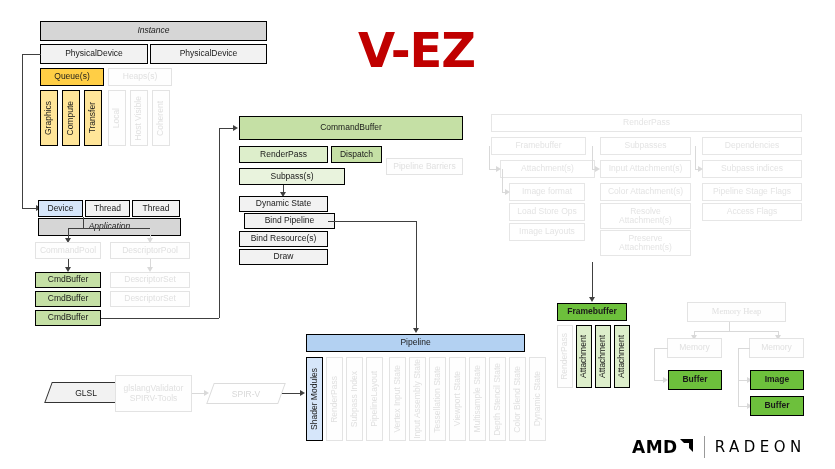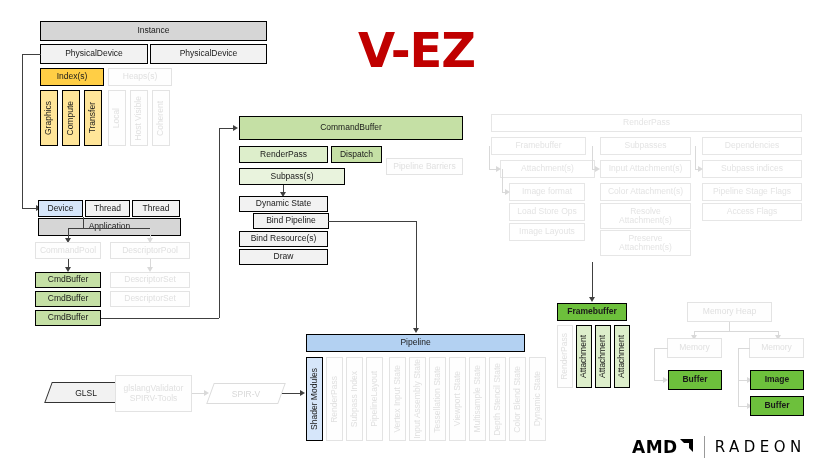--- a/index.html
+++ b/index.html
@@ -20,21 +20,21 @@
     font-size:8.5px;
     line-height:1.1;
     border:1px solid #000;
     background:#f2f2f2;
     color:#1a1a1a;
     padding:1px 2px;
     white-space:nowrap;
   }
   .box.wrap { white-space:normal; }
   
-  .grey   { background:#d6d6d6; border-color:#000; }
+  .grey   { background:#d6d6d6; border-color:#000;font-style:italic; }
   .light  { background:#f2f2f2; border-color:#000; }
   .ghost  { background:#fefefe; border:1px solid #e3e3e3; color:#e0e0e0; }
   .ghost2 { background:#ffffff; border:1px solid #e6e6e6; color:#e4e4e4; }
   .amber  { background:#ffce45; border:1px solid #000; }
   .amber-l{ background:#ffe599; border:1px solid #000; }
   .green-d{ background:#6dc03c; border:1px solid #000; font-weight:bold; }
   .green-m{ background:#c5e0a5; border:1px solid #000; }
   .green-l{ background:#ddeecb; border:1px solid #000; }
   .green-vl{background:#e9f3dd; border:1px solid #000; }
   .blue-d { background:#b3d1f2; border:1px solid #000; }
@@ -82,21 +82,21 @@
 
 <div id="stage">
 
   <div id="title">V-EZ</div>
 
   <div class="box grey" style="left:40px; top:21px; width:227px; height:20px;">Instance</div>
 
   <div class="box light" style="left:40px; top:44px; width:108px; height:20px;">PhysicalDevice</div>
   <div class="box light" style="left:150px; top:44px; width:117px; height:20px;">PhysicalDevice</div>
 
-  <div class="box amber" style="left:40px; top:68px; width:64px; height:18px;">Index(s)</div>
+  <div class="box amber" style="left:40px; top:68px; width:64px; height:18px;">Queue(s)</div>
   <div class="box ghost" style="left:108px; top:68px; width:64px; height:18px;">Heaps(s)</div>
 
   <div class="box amber-l" style="left:40px; top:90px; width:18px; height:56px;">
     <span class="vert">Graphics</span>
   </div>
   <div class="box amber-l" style="left:62px; top:90px; width:18px; height:56px;">
     <span class="vert">Compute</span>
   </div>
   <div class="box amber-l" style="left:84px; top:90px; width:18px; height:56px;">
     <span class="vert">Transfer</span>
@@ -155,21 +155,21 @@
   <div class="box green-l" style="left:239px; top:146px; width:89px; height:17px;">RenderPass</div>
   <div class="box green-m" style="left:331px; top:146px; width:51px; height:17px;">Dispatch</div>
   <div class="box ghost" style="left:386px; top:158px; width:77px; height:17px;">Pipeline Barriers</div>
 
   <div class="box green-vl" style="left:239px; top:168px; width:106px; height:17px;">Subpass(s)</div>
 
   <div class="line v dark" style="left:283px; top:185px; height:8px;"></div>
   <div class="arrow down" style="left:279.5px; top:192px;"></div>
 
   <div class="box light" style="left:239px; top:196px; width:89px; height:16px;">Dynamic State</div>
-  <div class="box light" style="left:253px; top:213px; width:76px; height:16px;">Bind Pipeline</div>
+  <div class="box light" style="left:244px; top:213px; width:91px; height:16px;">Bind Pipeline</div>
   <div class="box light" style="left:239px; top:231px; width:89px; height:16px;">Bind Resource(s)</div>
   <div class="box light" style="left:239px; top:249px; width:89px; height:16px;">Draw</div>
 
   <div class="line h dark" style="left:328px; top:221px; width:88px;"></div>
   <div class="line v dark" style="left:416px; top:221px; height:107px;"></div>
   <div class="arrow down" style="left:412.5px; top:328px;"></div>
 
   <div class="box ghost2" style="left:491px; top:114px; width:311px; height:18px;">RenderPass</div>
 
   <div class="box ghost2" style="left:491px; top:137px; width:95px; height:18px;">Framebuffer</div>
@@ -271,21 +271,21 @@
   <div class="box green-l" style="left:576px; top:325px; width:16px; height:63px; border-width:1.5px;">
     <span class="vert">Attachment</span>
   </div>
   <div class="box green-l" style="left:595px; top:325px; width:16px; height:63px; border-width:1.5px;">
     <span class="vert">Attachment</span>
   </div>
   <div class="box green-l" style="left:614px; top:325px; width:16px; height:63px; border-width:1.5px;">
     <span class="vert">Attachment</span>
   </div>
 
-  <div class="box ghost" style="left:687px; top:302px; width:85px; height:20px;">Memory Heap</div>
+  <div class="box ghost" style="left:687px; top:302px; width:99px; height:20px;font-family:Liberation Serif, serif;">Memory Heap</div>
 
   <div class="line v pale" style="left:729px; top:322px; height:9px;"></div>
   <div class="line h pale" style="left:694px; top:331px; width:84px;"></div>
   <div class="line v pale" style="left:694px; top:331px; height:5px;"></div>
   <div class="arrow down pale" style="left:690.5px; top:335px;"></div>
   <div class="line v pale" style="left:778px; top:331px; height:5px;"></div>
   <div class="arrow down pale" style="left:774.5px; top:335px;"></div>
 
   <div class="box ghost" style="left:667px; top:338px; width:55px; height:20px;">Memory</div>
   <div class="box ghost" style="left:749px; top:338px; width:55px; height:20px;">Memory</div>

